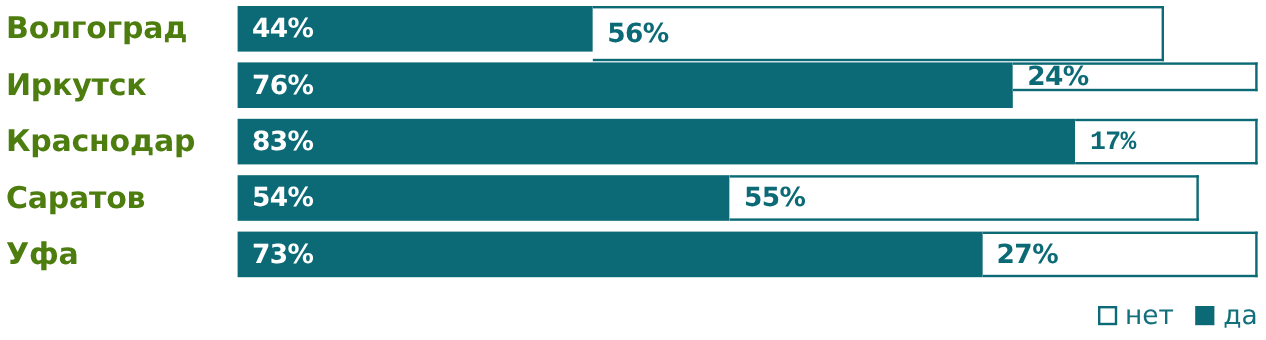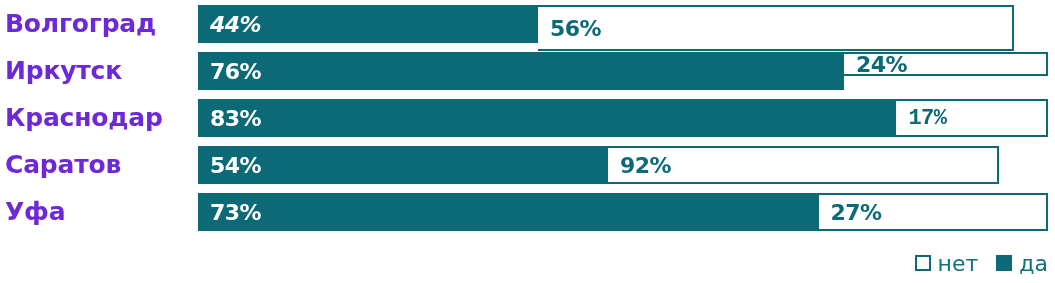--- a/index.html
+++ b/index.html
@@ -34,21 +34,21 @@
     align-items: center;
   }
   .row-label {
     position: absolute;
     left: 5px;
     top: 0;
     height: 38px;
     line-height: 38px;
     font-size: 25px;
     font-weight: bold;
-    color: #6d28d9;
+    color: #4d7c0f;
     white-space: nowrap;
     letter-spacing: -0.2px;
   }
   .bar-track {
     position: absolute;
     left: 198px;
     top: 0;
     width: 850px;
     height: 38px;
     display: flex;
@@ -117,21 +117,21 @@
 </head>
 <body>
 
 <div id="chart-root">
 
   <div class="rows-area">
 
     <div class="chart-row" style="top: 5px; height: 38px;">
       <div class="row-label">Волгоград</div>
       <div class="bar-track" style="left: 198px; width: 850px; height: 38px;">
-        <div class="seg seg-yes" style="width: 340px; height: 38px; font-style: italic;">
+        <div class="seg seg-yes" style="width: 296px; height: 38px;">
           <span class="seg-value">44%</span>
         </div>
         <div class="seg seg-no" style="width: 476px; height: 46px;">
           <span class="seg-value">56%</span>
         </div>
       </div>
     </div>
 
     <div class="chart-row" style="top: 52px; height: 38px;">
       <div class="row-label">Иркутск</div>
@@ -157,21 +157,21 @@
       </div>
     </div>
 
     <div class="chart-row" style="top: 146px; height: 38px; text-decoration: underline;">
       <div class="row-label">Саратов</div>
       <div class="bar-track" style="left: 198px; width: 850px; height: 38px;">
         <div class="seg seg-yes" style="width: 410px; height: 38px;">
           <span class="seg-value">54%</span>
         </div>
         <div class="seg seg-no" style="width: 391px; height: 38px;">
-          <span class="seg-value">92%</span>
+          <span class="seg-value">55%</span>
         </div>
       </div>
     </div>
 
     <div class="chart-row" style="top: 193px; height: 38px;">
       <div class="row-label">Уфа</div>
       <div class="bar-track" style="left: 198px; width: 850px; height: 38px;">
         <div class="seg seg-yes" style="width: 620.5px; height: 38px;">
           <span class="seg-value">73%</span>
         </div>

